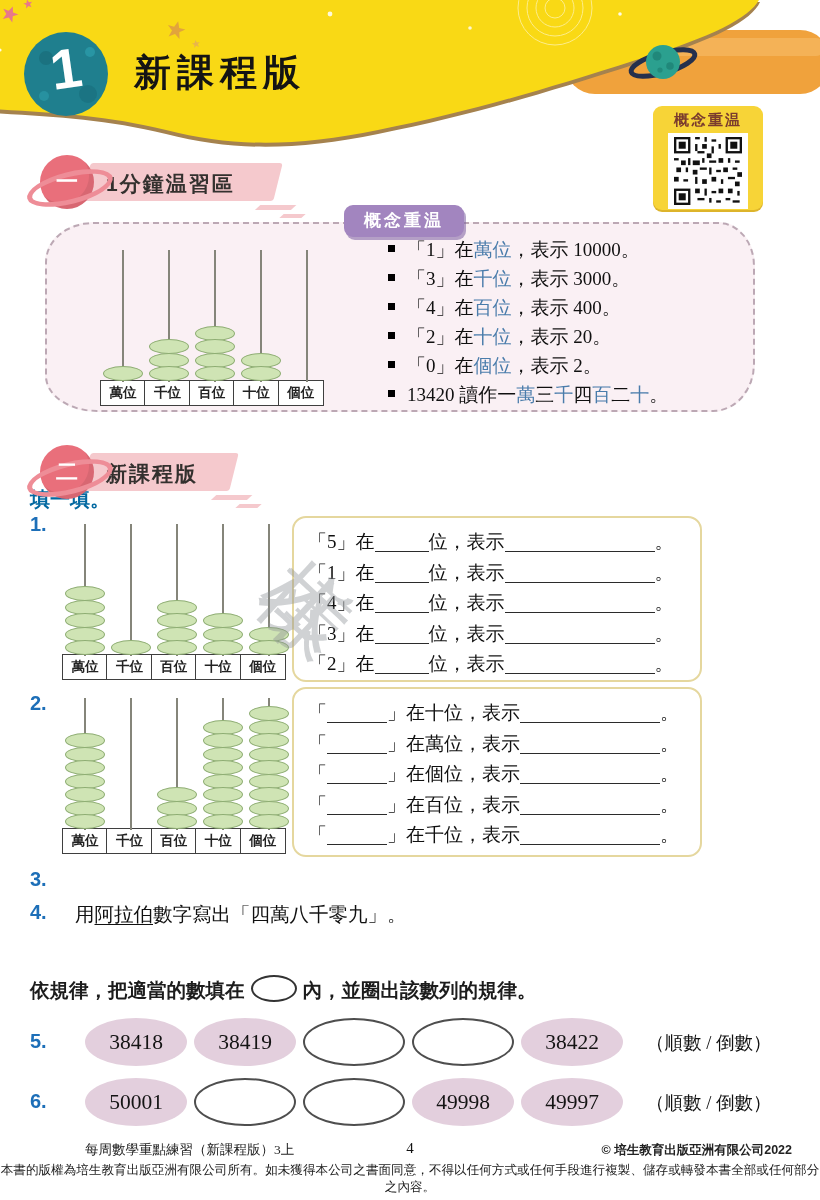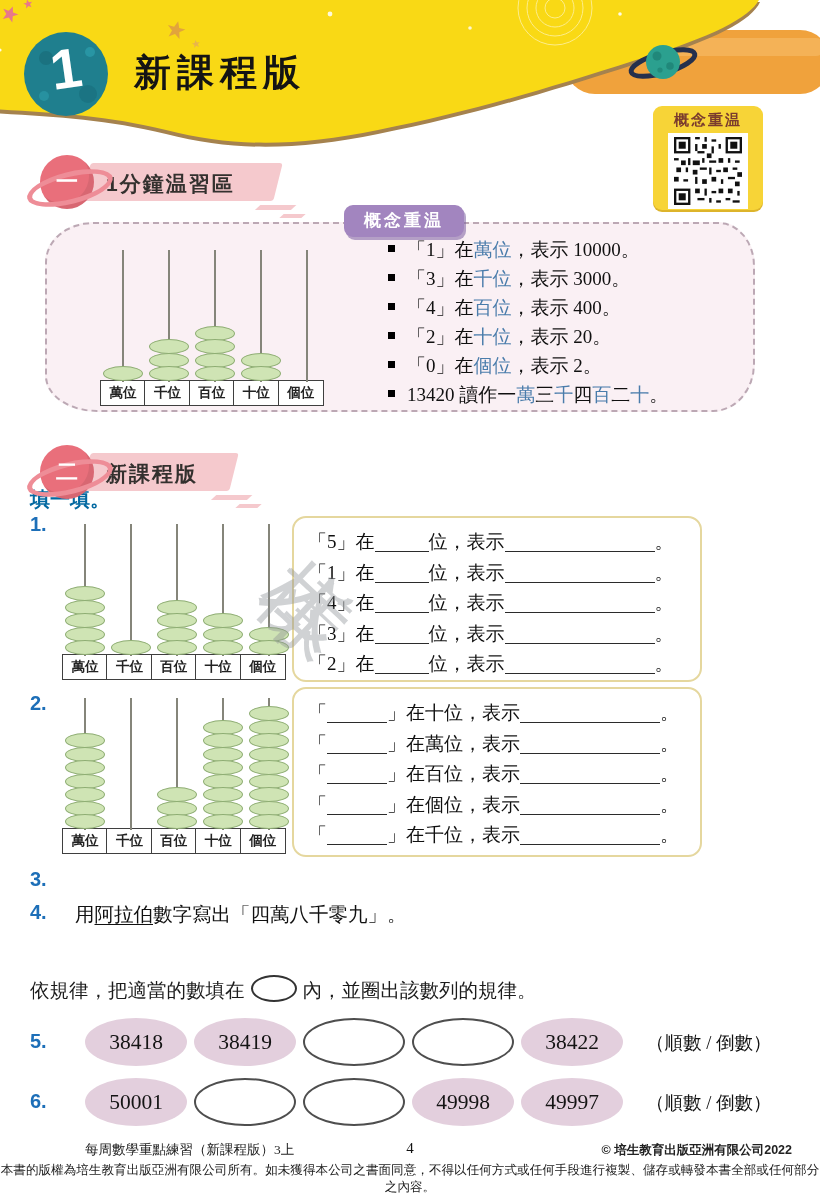--- a/index.html
+++ b/index.html
@@ -70,21 +70,21 @@
   .fill-heading{left:30px;top:486px;font-family:"Liberation Sans",sans-serif;
     font-weight:800;font-size:20px;color:#0369a1;}
   .qnum{position:absolute;left:30px;color:#1D6FB8;font-family:"Liberation Sans",sans-serif;
     font-weight:800;font-size:20px;}
   .answer-box{position:absolute;left:292px;width:410px;border:2.5px solid #E5D79E;border-radius:14px;
     background:#fff;box-sizing:border-box;padding:9px 14px 7px;}
   .qline{font-size:19px;line-height:30.5px;white-space:nowrap;color:#101010;}
   .blank{display:inline-block;border-bottom:1.6px solid #2b2b2b;height:20px;vertical-align:-4px;}
   .q-text{position:absolute;font-size:19.5px;color:#101010;white-space:nowrap;}
   .u{text-decoration:underline;text-underline-offset:3px;}
-  .instruction{left:30px;top:975px;font-family:"Liberation Sans",sans-serif;font-weight:400;
+  .instruction{left:30px;top:975px;font-family:"Liberation Sans",sans-serif;font-weight:700;
     font-size:19.5px;color:#1c1c1c;}
   .inline-oval{display:inline-block;width:42px;height:23px;border:2px solid #333;border-radius:50%;
     vertical-align:-5px;margin:0 6px;}
   .seq-row{position:absolute;left:85px;display:flex;gap:7px;align-items:center;}
   .oval{width:102px;height:48px;border-radius:50%;box-sizing:border-box;display:flex;
     align-items:center;justify-content:center;font-size:21.5px;color:#141414;}
   .oval.filled{background:#E3CFDD;}
   .oval.empty{border:2.2px solid #4e4e4e;background:#fff;}
   .choice{margin-left:14px;font-size:18.5px;white-space:nowrap;color:#101010;}
 
@@ -406,22 +406,22 @@
         <div class="alab">萬位</div>
         <div class="alab">千位</div>
         <div class="alab">百位</div>
         <div class="alab">十位</div>
         <div class="alab">個位</div>
       </div>
     </div>
   <div class="answer-box" style="top:687px;height:170px;">
       <div class="qline"><span>「</span><span class="blank" style="width: 60px;"></span><span>」在十位，表示</span><span class="blank" style="width: 140px;"></span><span>。</span></div>
       <div class="qline"><span>「</span><span class="blank" style="width: 60px;"></span><span>」在萬位，表示</span><span class="blank" style="width: 140px;"></span><span>。</span></div>
+      <div class="qline"><span>「</span><span class="blank" style="width: 60px;"></span><span>」在個位，表示</span><span class="blank" style="width: 140px;"></span><span>。</span></div>
       <div class="qline"><span>「</span><span class="blank" style="width: 60px;"></span><span>」在百位，表示</span><span class="blank" style="width: 140px;"></span><span>。</span></div>
-      <div class="qline"><span>「</span><span class="blank" style="width: 60px;"></span><span>」在個位，表示</span><span class="blank" style="width: 140px;"></span><span>。</span></div>
       <div class="qline"><span>「</span><span class="blank" style="width: 60px;"></span><span>」在千位，表示</span><span class="blank" style="width: 140px;"></span><span>。</span></div>
     </div>
 
   <div class="qnum" style="top:868px;">3.</div>
 
   <div class="qnum" style="top:901px;">4.</div>
   <div class="q-text" style="left:75px;top:901px;">
     <span>用</span><span class="u">阿拉伯</span><span>數字寫出「四萬八千零九」。</span>
   </div>
 

